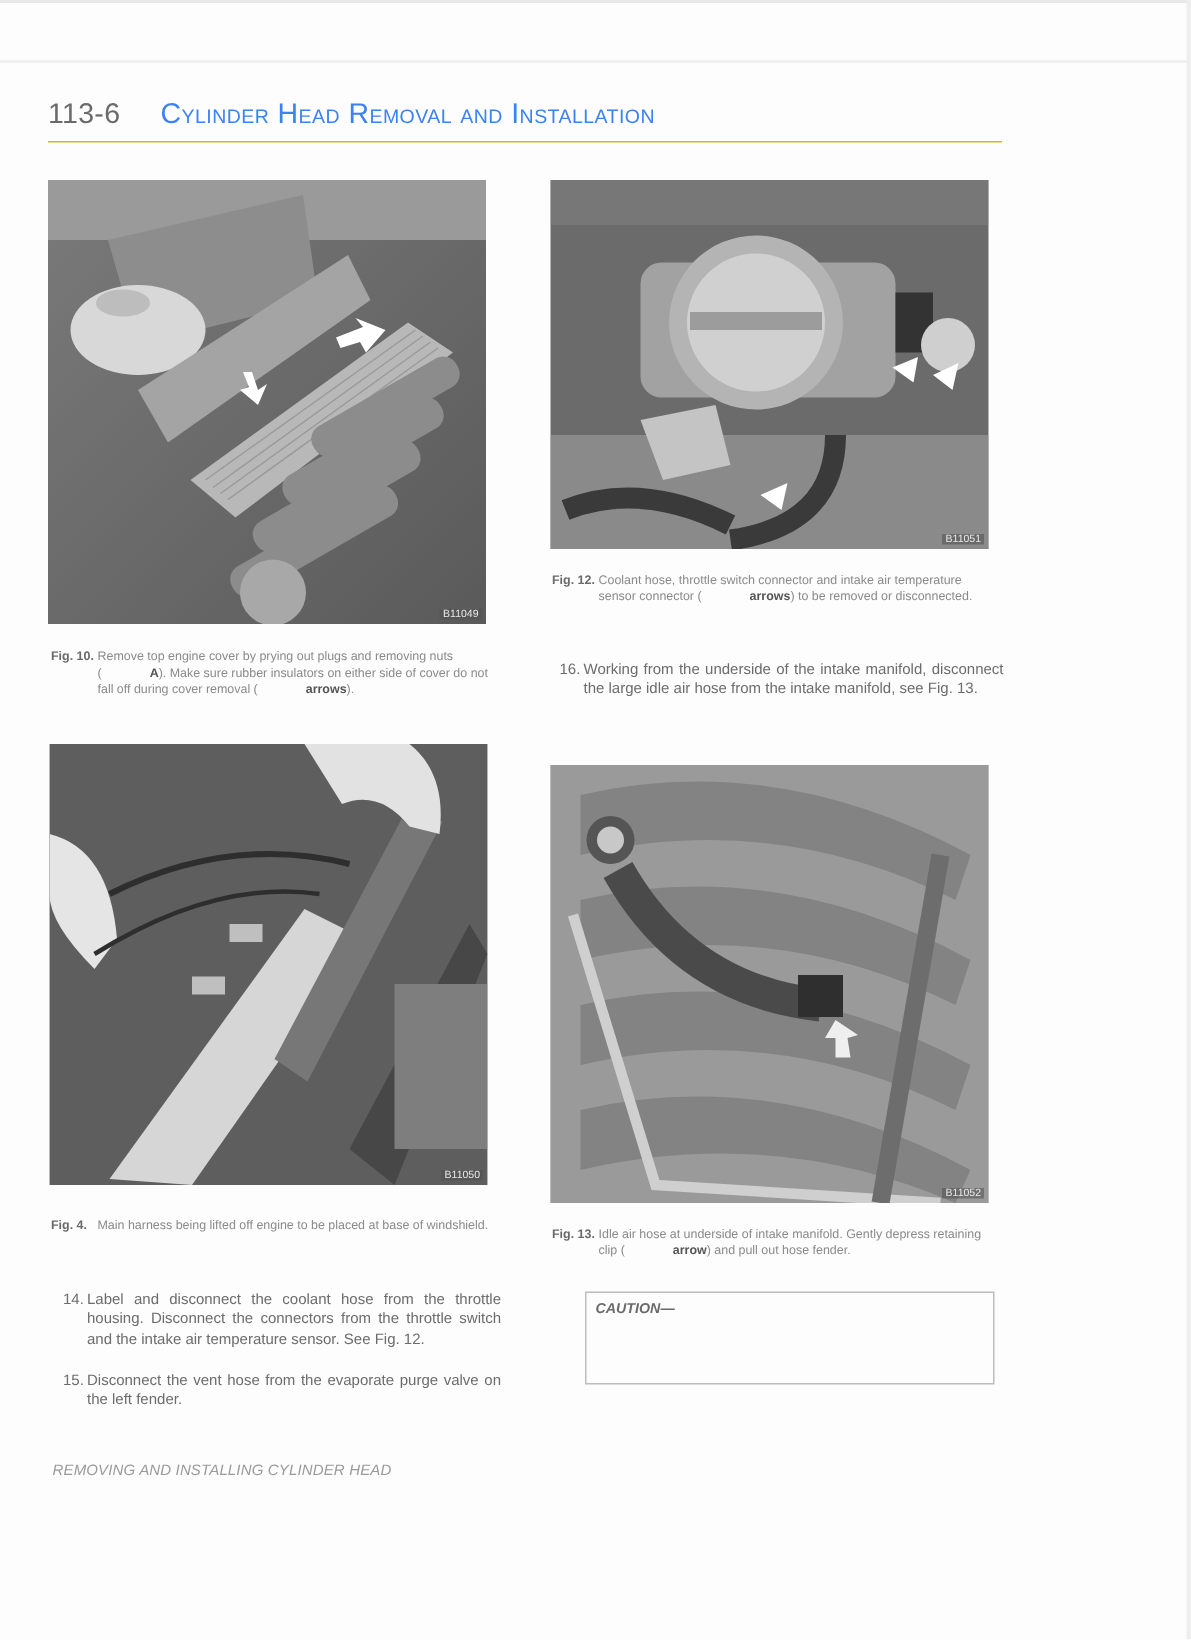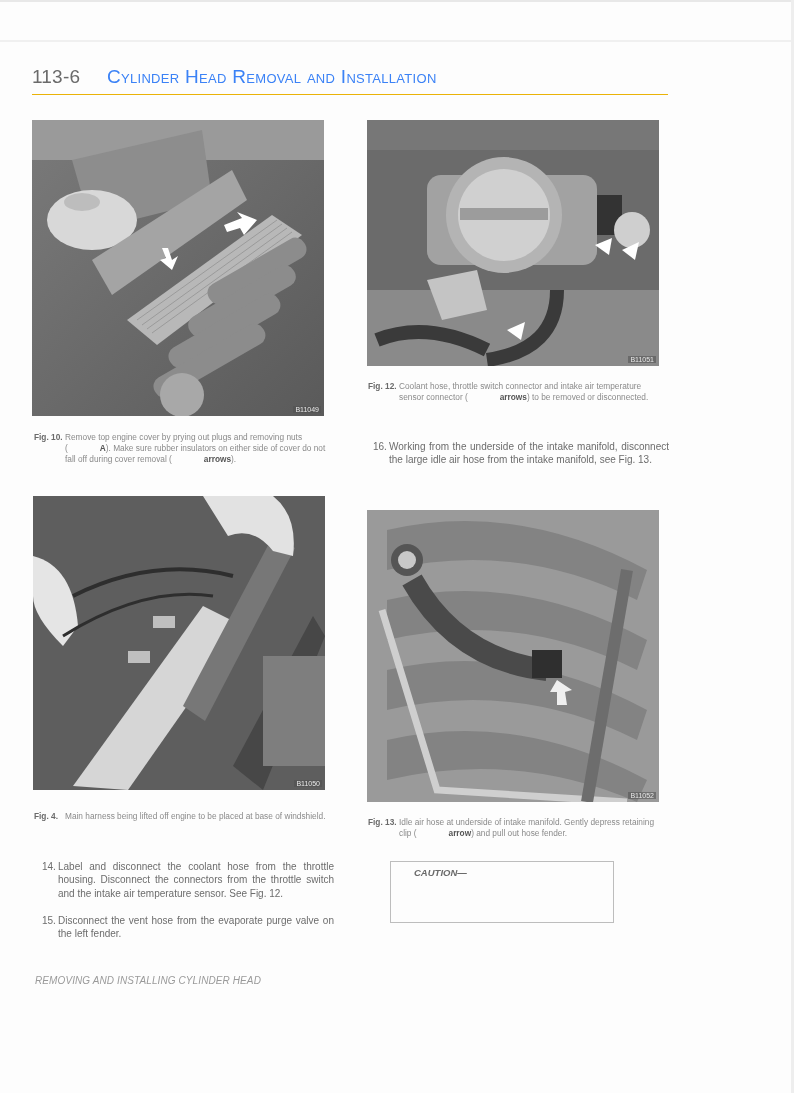--- a/index.html
+++ b/index.html
@@ -22,21 +22,21 @@
 
   .caption { position:absolute; font-size:8.3px; line-height:11px; color:#8a8a8a; }
   .caption .lbl { position:absolute; left:0; top:0; font-weight:bold; color:#6a6a6a; }
   .caption .txt { display:block; margin-left:31px; }
   .caption b { color:#555;padding-left:32px; }
 
   .step { position:absolute; font-size:10px; line-height:13.4px; color:#6c6c6c; }
   .step .n { position:absolute; left:0; top:0; }
   .step .t { display:block; margin-left:16px; text-align:justify; }
 
-  .caution { position:absolute; left:390px; top:861px; width:224px; height:62px; border:1px solid #bdbdbd; box-sizing:border-box; padding:5px 23px; font-style:italic; color:#8a8a8a; }
+  .caution { position:absolute; left:390px; top:861px; width:273px; height:62px; border:1px solid #bdbdbd; box-sizing:border-box; padding:5px 6px; font-style:italic; color:#8a8a8a; }
   .caution .head { font-size:9.5px; font-weight:bold; color:#6a6a6a; }
   .caution .body { font-size:8.6px; line-height:11.5px; }
 
   .footer { position:absolute; left:35px; top:975px; font-size:10px; font-style:italic; color:#9a9a9a; letter-spacing:0.1px;text-align:right; }
 </style>
 </head>
 <body>
 
 <div class="page-edge-top"></div>
 <div class="page-band"></div>

